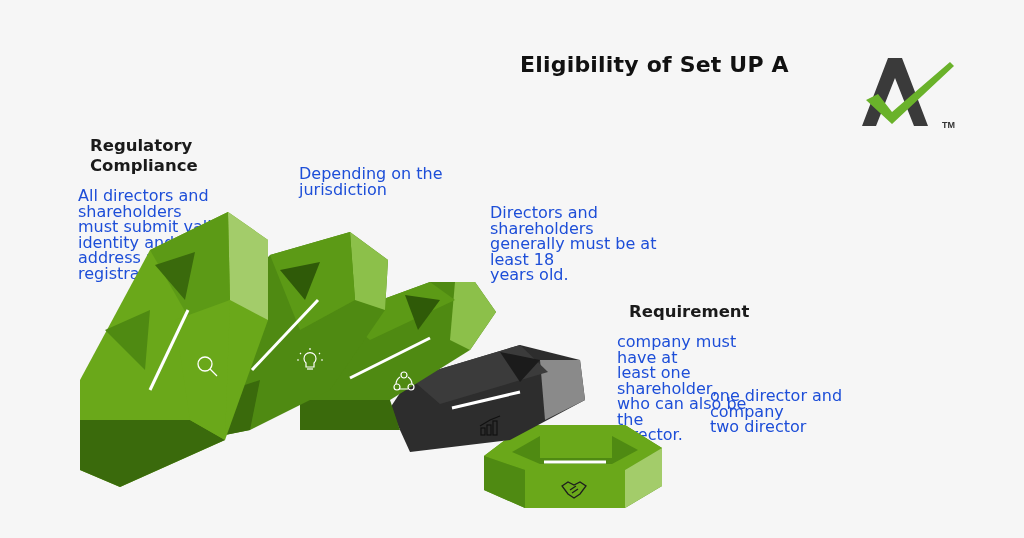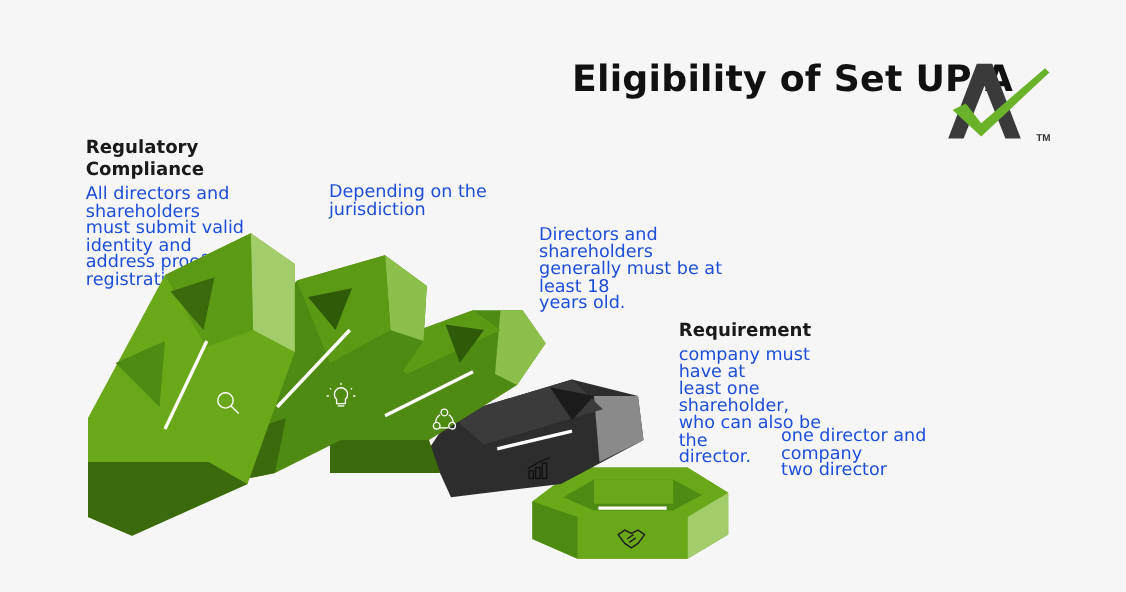--- a/index.html
+++ b/index.html
@@ -1,20 +1,20 @@
 <!DOCTYPE html>
 <html><head>
 <meta charset="utf-8">
 <style>
   html, body { margin:0; padding:0; }
   body { width:1024px; height:538px; background:#f6f6f6; position:relative; overflow:hidden; font-family:"Liberation Sans", sans-serif; color:#222; }
-  .title { position:absolute; left:520px; top:52px; font-size:33px; font-weight:bold; color:#111; letter-spacing:0.2px; font-family:"DejaVu Sans", sans-serif; }
+  .title { position:absolute; left:520px; top:52px; font-size:22px; font-weight:bold; color:#111; letter-spacing:0.2px; font-family:"DejaVu Sans", sans-serif; }
   .logo { position:absolute; left:858px; top:54px; width:100px; height:80px; }
   .block { position:absolute; }
-  .block h3 { margin:0; font-size:16.5px; font-weight:bold; color:#1a1a1a; font-family:"DejaVu Sans", sans-serif; line-height:20px; }
+  .block h3 { margin:12px; font-size:16.5px; font-weight:bold; color:#1a1a1a; font-family:"DejaVu Sans", sans-serif; line-height:20px; }
   .block p { margin:4px 0 0 0; font-size:16px; line-height:15.5px; color:#1d4ed8; font-family:"DejaVu Sans", sans-serif; white-space:pre-line; }
   #b1 { left:78px; top:124px; width:200px; }
   #b2 { left:299px; top:162px; width:150px; }
   #b3 { left:490px; top:201px; width:180px; }
   #b4 { left:617px; top:290px; width:140px; }
   #b5 { left:710px; top:384px; width:180px; }
   svg.art { position:absolute; left:0; top:0; }
 </style>
 </head>
 <body>

